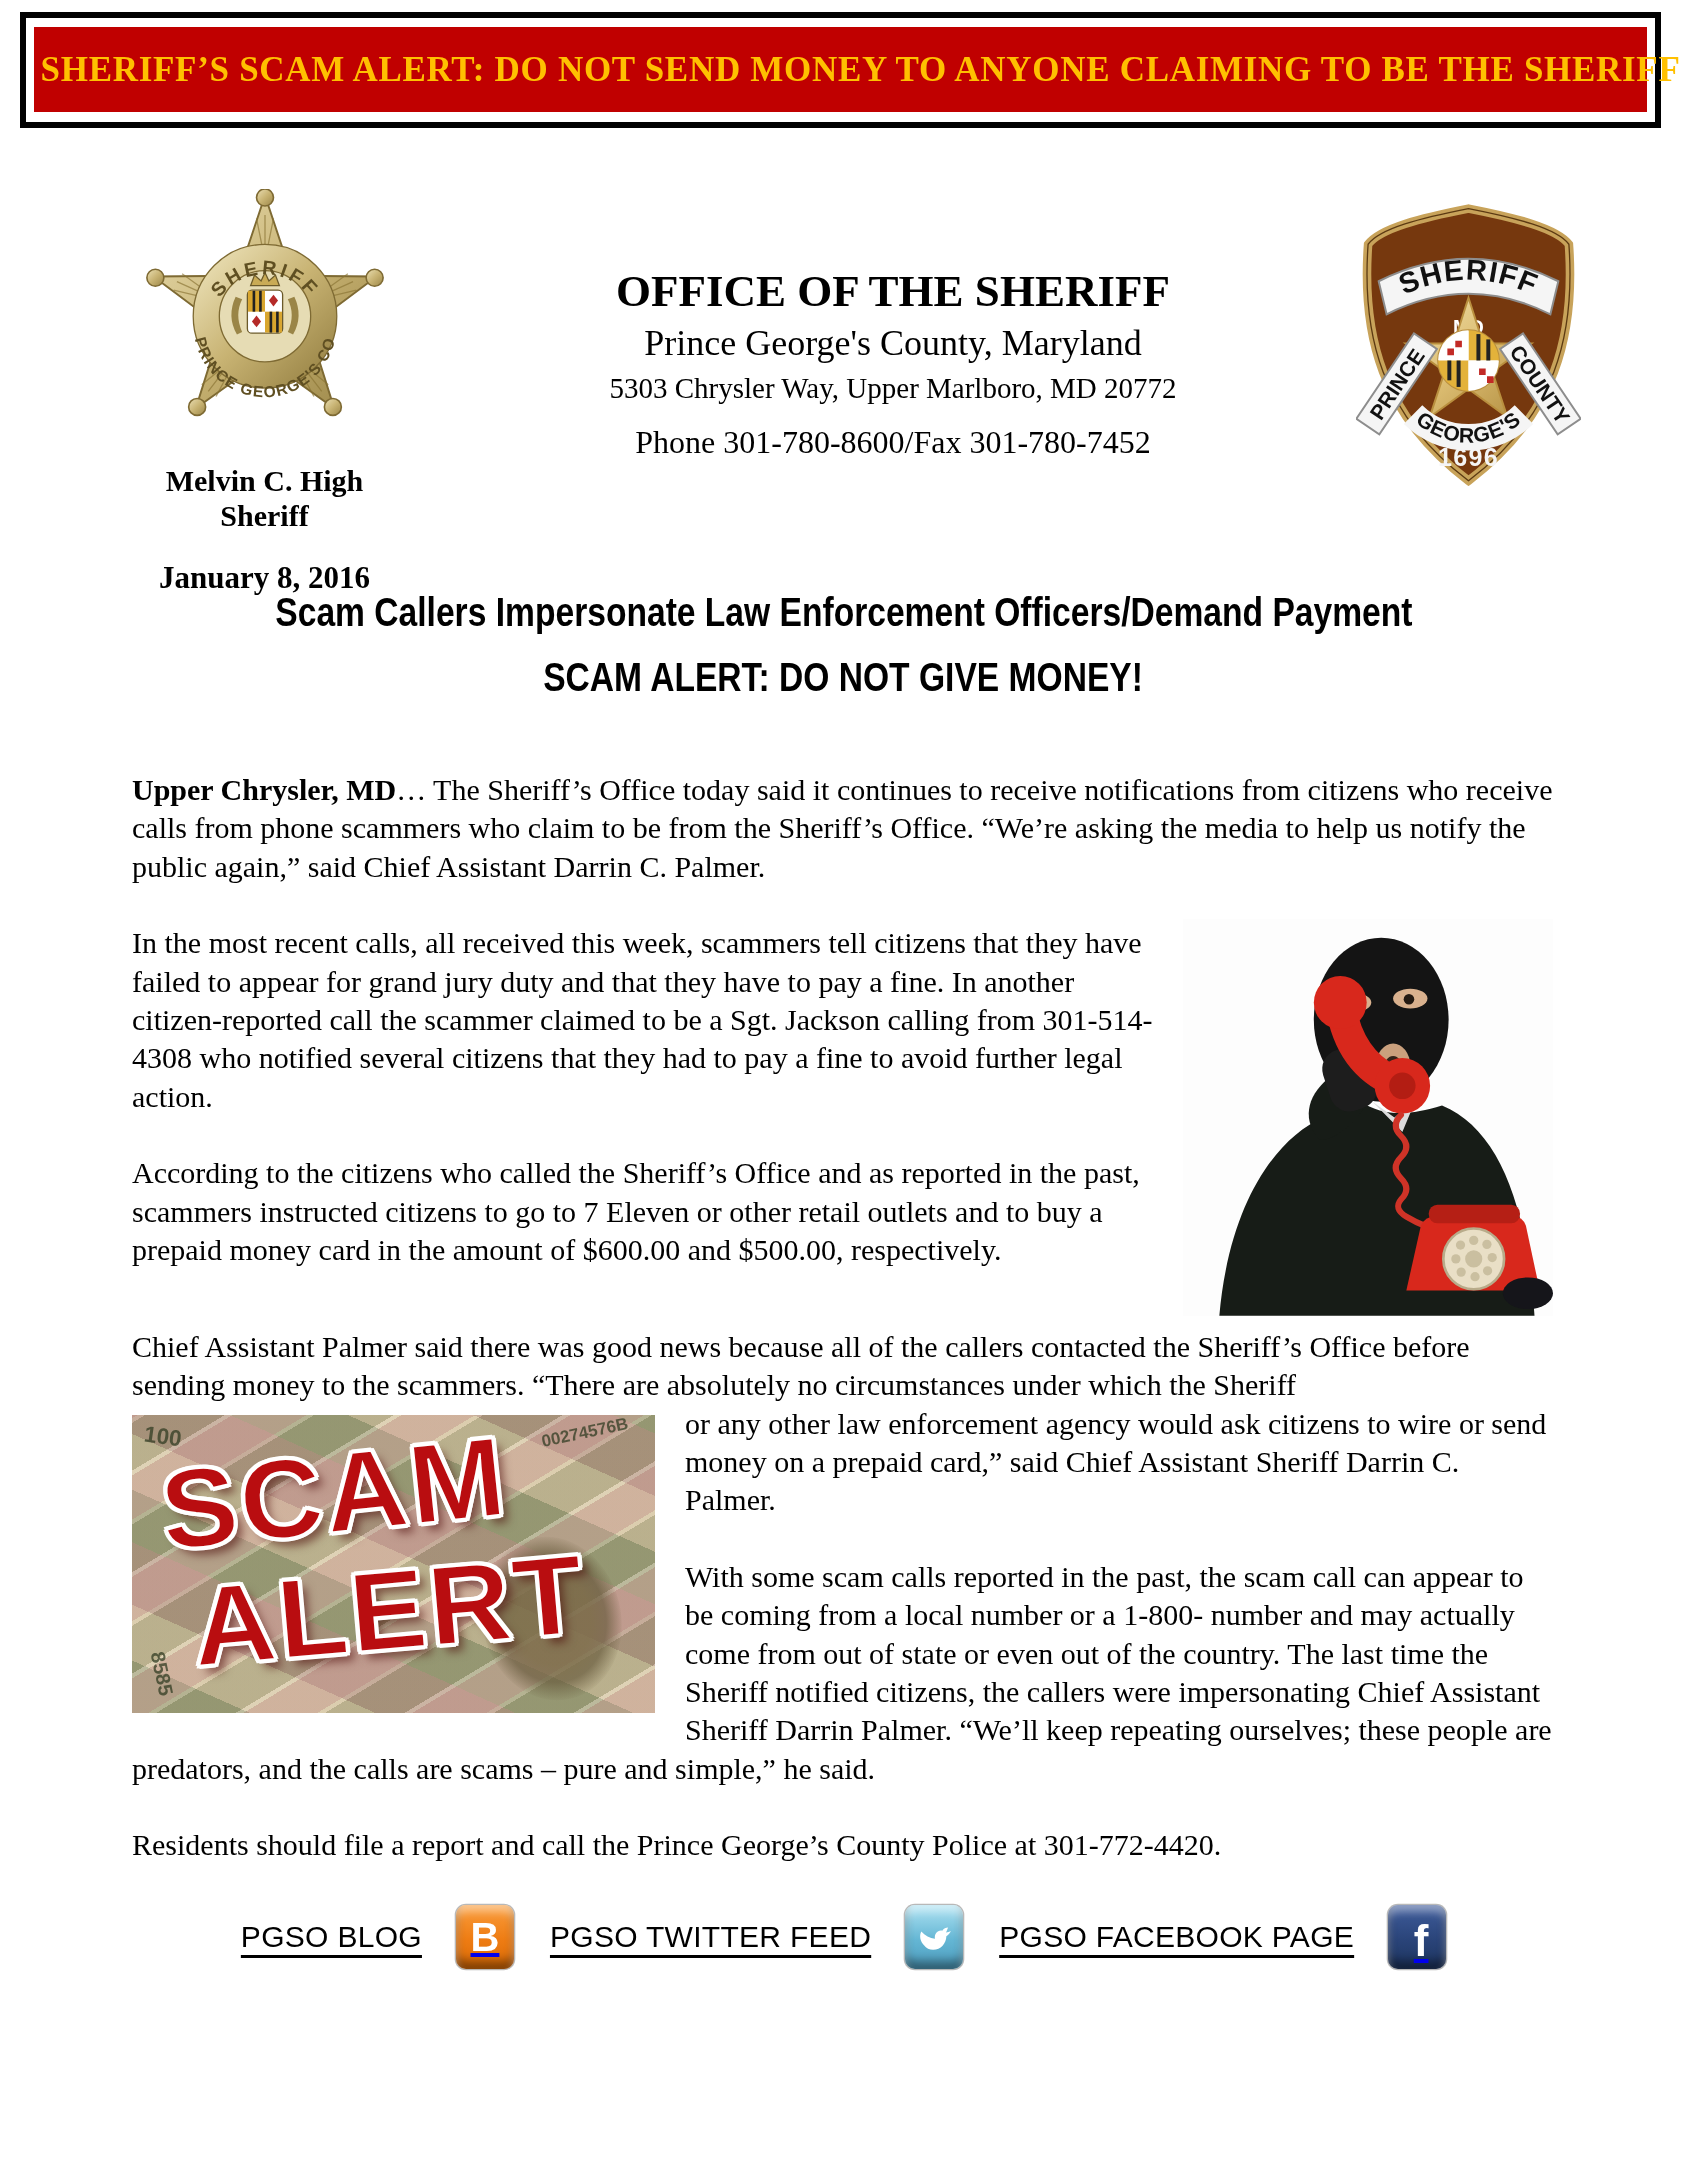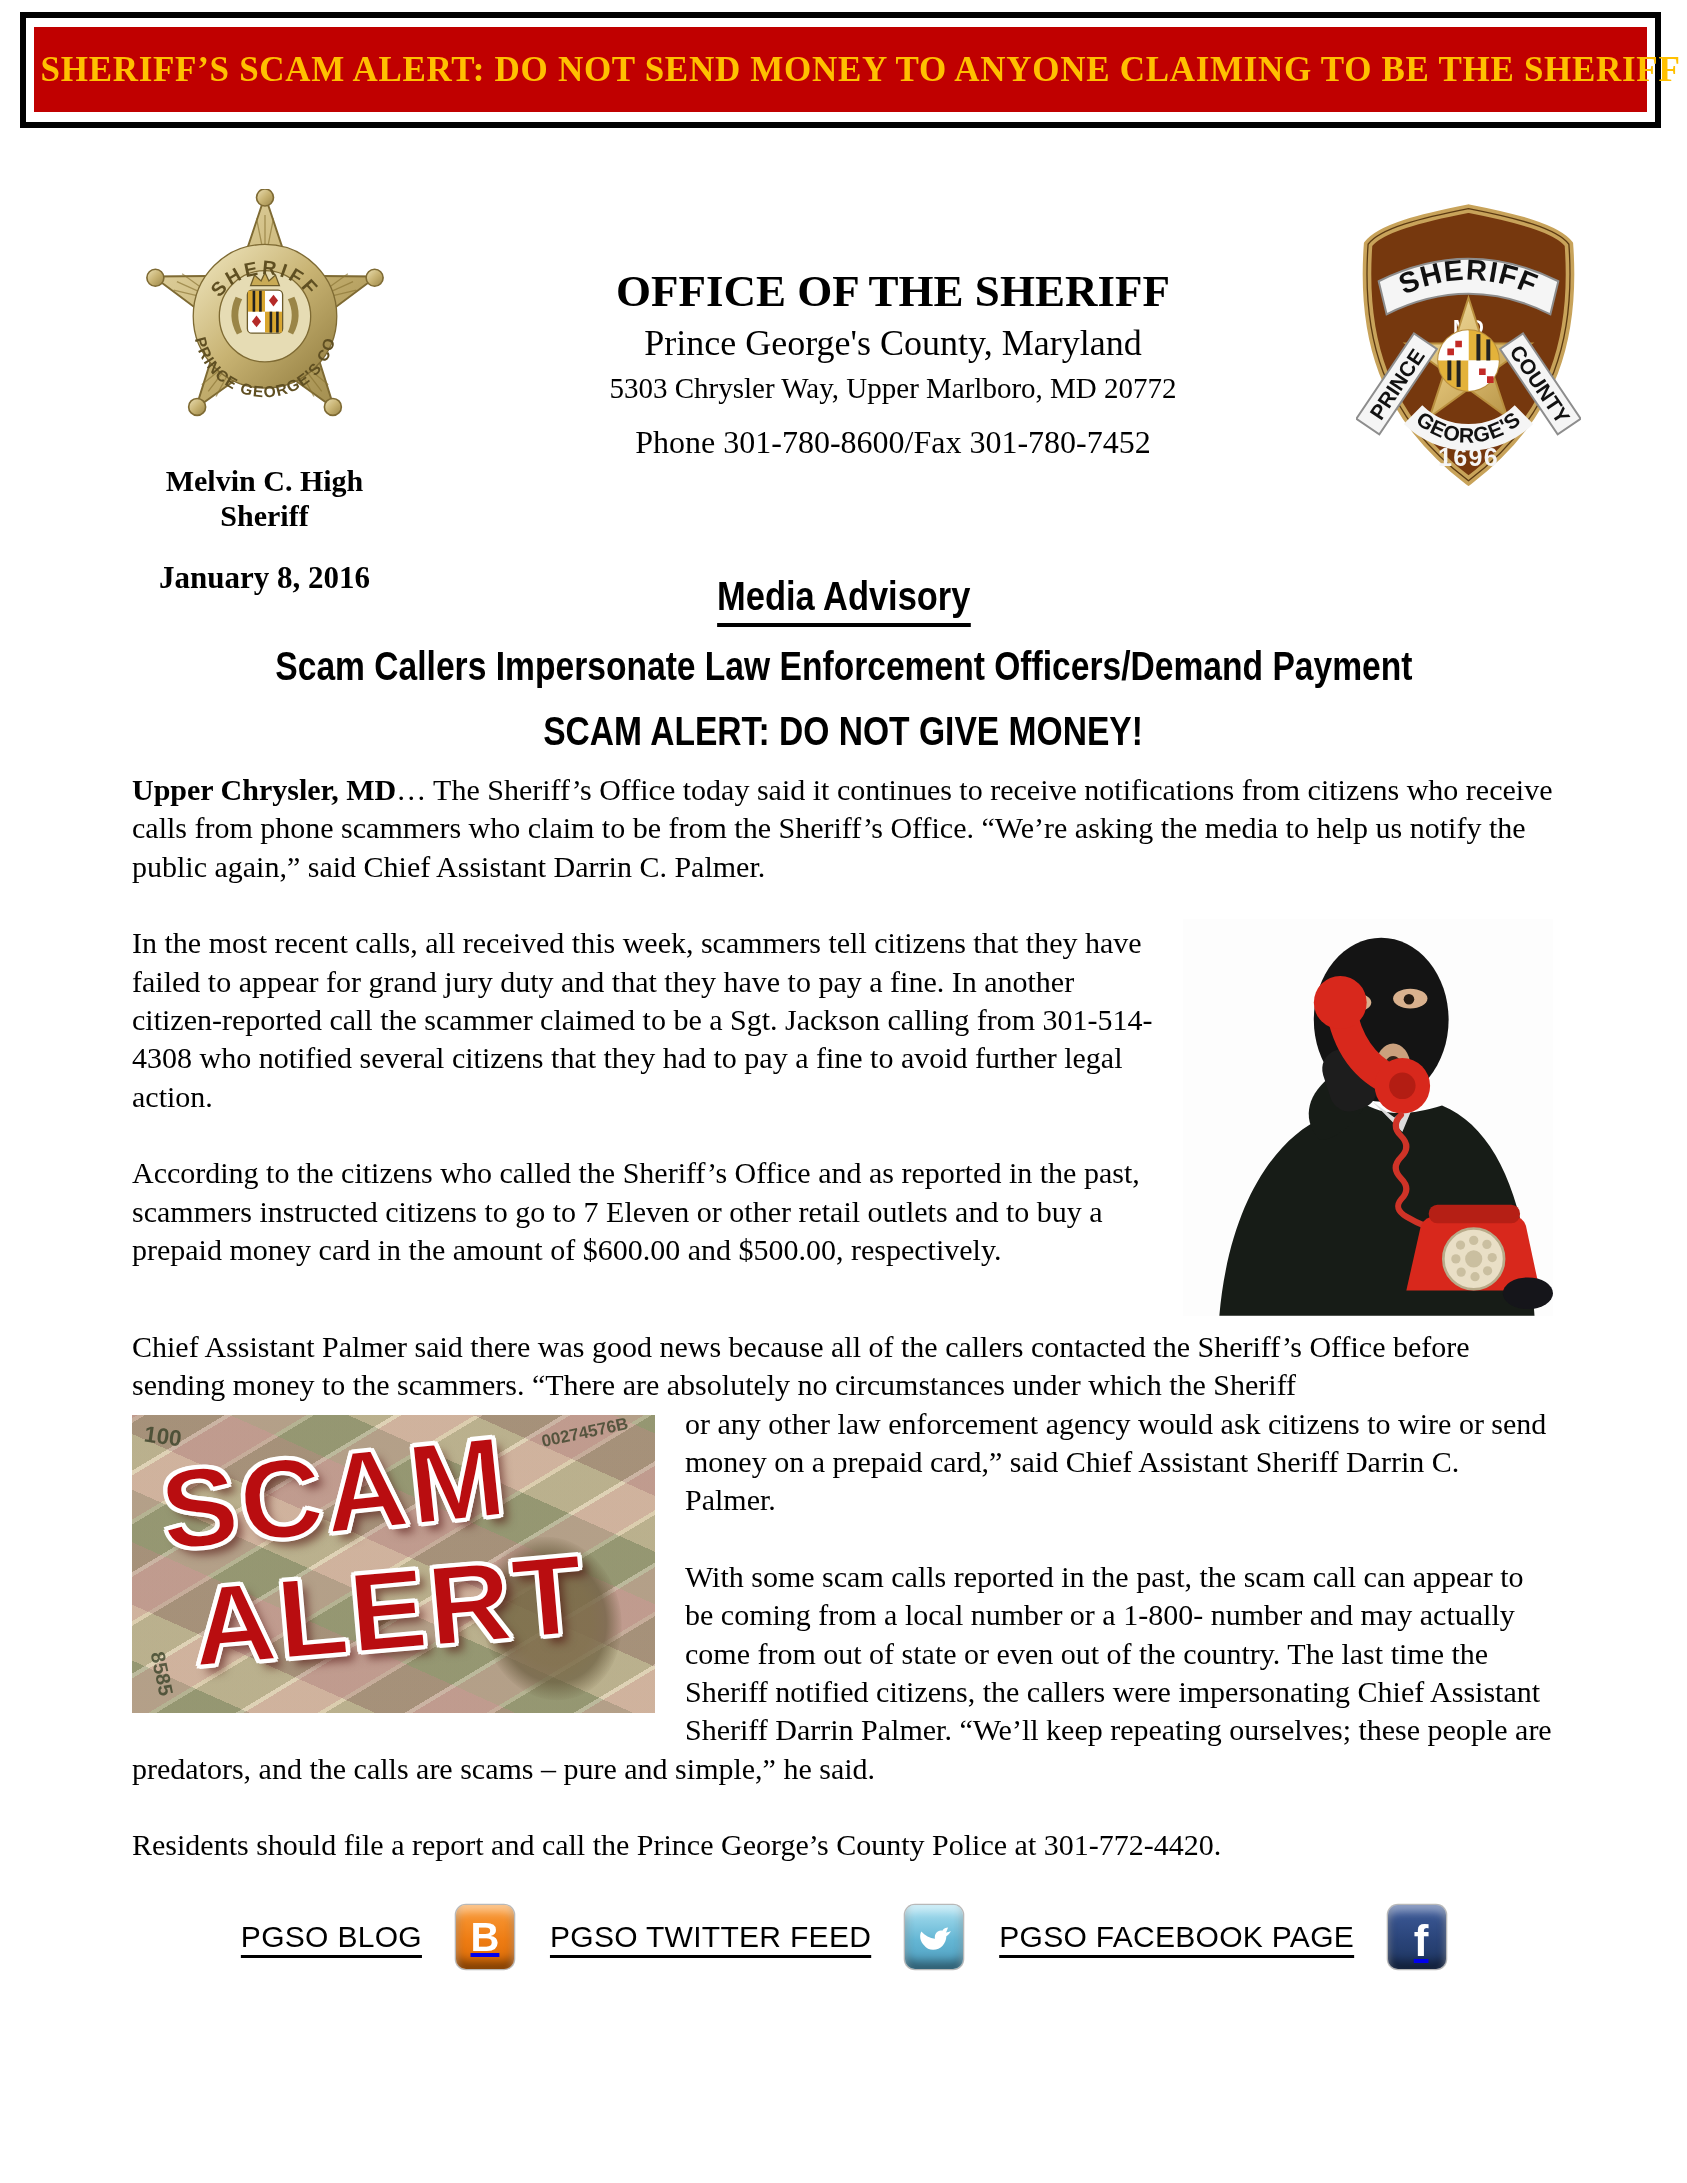--- a/index.html
+++ b/index.html
@@ -194,21 +194,20 @@
         <path d="M 86 322 A 120 120 0 0 0 254 322" fill="none" stroke="#f5f5f5" stroke-width="40"></path>
         <text font-size="32" font-weight="bold" fill="#111" letter-spacing="1" font-family="Liberation Sans,sans-serif">
           <textPath href="#geoArc" startOffset="50%" text-anchor="middle">GEORGE'S</textPath>
         </text>
         <text x="170" y="400" text-anchor="middle" font-size="38" font-weight="bold" fill="#f5f5f5" letter-spacing="2" font-family="Liberation Sans,sans-serif">1696</text>
       </svg>
     </div>
   </div>
 
   <div class="headings">
-    <div class="h-media"><span class="cond">Media Advisory</span></div>
     <div class="h-sub"><span class="cond">Scam Callers Impersonate Law Enforcement Officers/Demand Payment</span></div>
     <div class="h-alert"><span class="cond">SCAM ALERT: DO NOT GIVE MONEY!</span></div>
   </div>
 
   <div class="body-copy">
 
     <p><span class="lead">Upper Chrysler, MD</span><span>… The Sheriff’s Office today said it continues to receive notifications from citizens who receive calls from phone scammers who claim to be from the Sheriff’s Office. “We’re asking the media to help us notify the public again,” said Chief Assistant Darrin C. Palmer.</span></p>
 
     <div class="wrapA">
 

